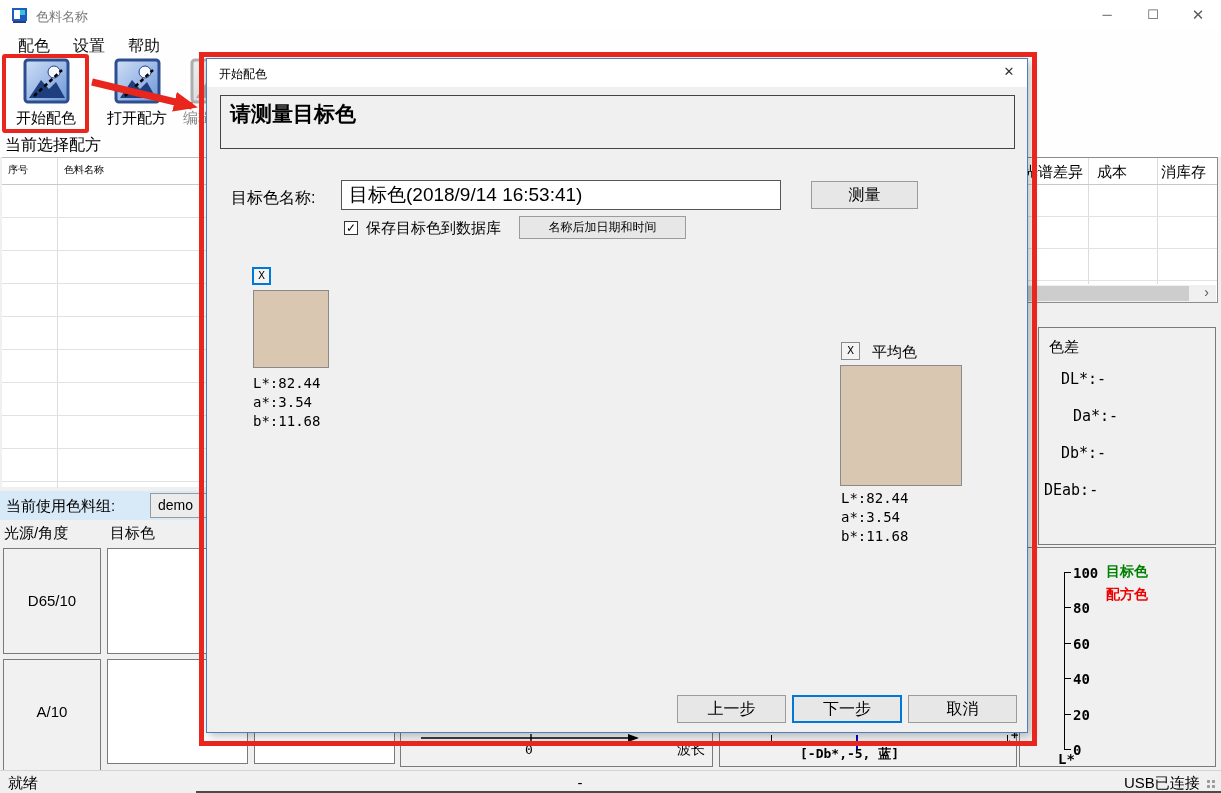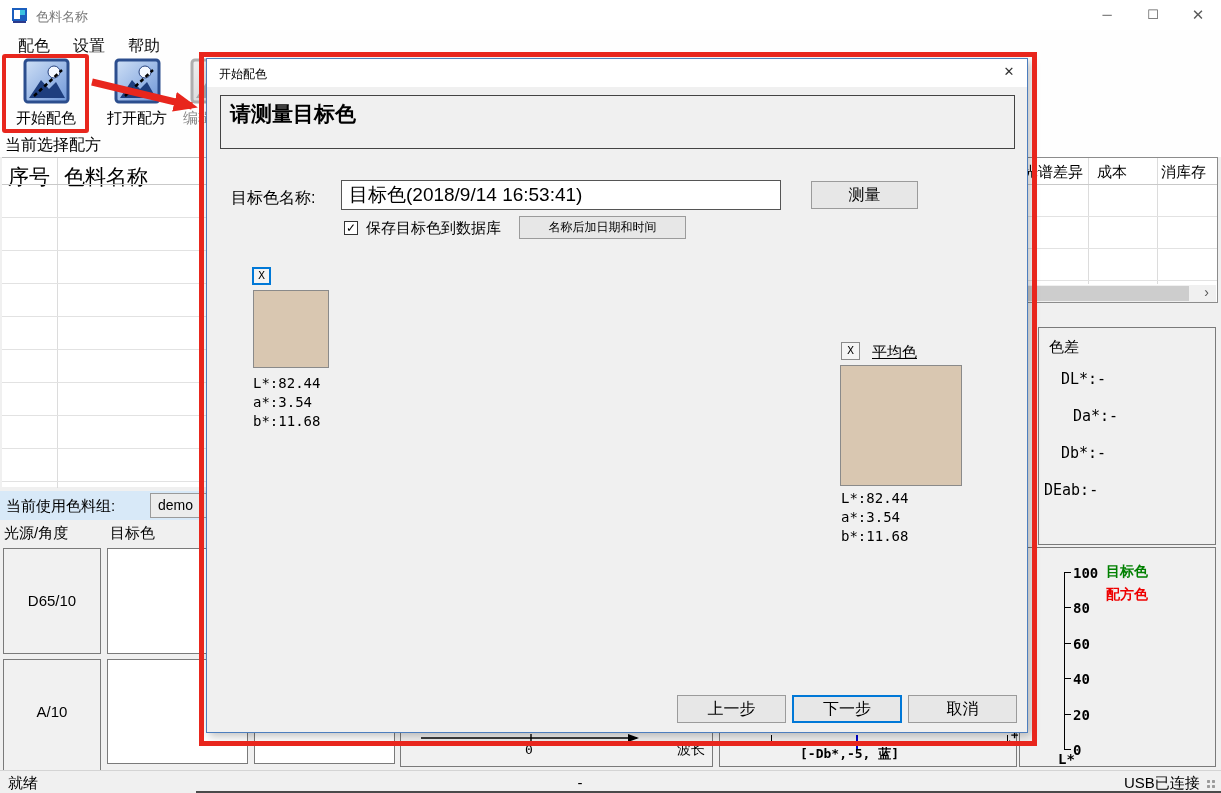--- a/index.html
+++ b/index.html
@@ -25,21 +25,21 @@
   .tb-0 { left:4px; } .tb-1 { left:95px; } .tb-2 { left:171px; }
   .tb-icon { width:47px; height:46px; display:inline-block; }
   .tb-label { display:block; font-size:15px; margin-top:1px; color:#000; }
   .tb-disabled .tb-icon { filter:grayscale(1) opacity(.45); }
   .tb-disabled .tb-label { color:#8A8A8A; }
 
   .section-title { left:5px; top:135px; font-size:16px; color:#000; }
 
   
   .left-table { left:2px; top:157px; width:402px; height:330px; background:#FFF; border-top:1px solid #BEBEBE; }
-  .lt-head { position:absolute; top:5px; font-size:21px; color:#000; }
+  .lt-head { position:absolute; top:5px; font-size:10px; color:#000; }
   .lt-h0 { left:6px; } .lt-h1 { left:62px; }
   .vline { position:absolute; width:1px; background:#DCDCDC; }
   .hline { position:absolute; height:1px; background:#E2E2E2; }
 
   
   .right-table { left:728px; top:157px; width:490px; height:146px; background:#FFF; border:1px solid #8C8C8C; }
   .rt-head { position:absolute; top:5px; font-size:15px; }
   .scrollbar { position:absolute; left:1px; top:127px; width:486px; height:17px; background:#F0F0F0; }
   .sb-thumb { position:absolute; left:0; top:1px; width:459px; height:15px; background:#CDCDCD; }
   .sb-btn { position:absolute; right:1px; top:0; width:17px; height:17px; background:#F0F0F0; color:#555;
@@ -111,21 +111,21 @@
   .dlg-append { position:absolute; left:312px; top:157px; width:167px; height:23px; font-size:12px; line-height:21px; }
   .xbtn { position:absolute; width:19px; height:18px; background:#F4F4F4; text-align:center;
           font-family:"DejaVu Sans Mono", monospace; font-size:11px; }
   .xbtn-1 { left:45px; top:208px; border:2px solid #0078D7; line-height:13px; }
   .xbtn-2 { left:634px; top:283px; border:1px solid #8A8A8A; line-height:15px; }
   .swatch { position:absolute; border:1px solid #8A8A8A; }
   .swatch-1 { left:46px; top:231px; width:76px; height:78px; }
   .swatch-2 { left:633px; top:306px; width:122px; height:121px; }
   .lab-block { position:absolute; font-family:"DejaVu Sans Mono", monospace; font-size:14px; line-height:19px; }
   .lab-1 { left:46px; top:315px; } .lab-2 { left:634px; top:430px; }
-  .avg-label { position:absolute; left:665px; top:284px; font-size:15px;text-decoration:underline; }
+  .avg-label { position:absolute; left:665px; top:284px; font-size:15px; }
   .dlg-nav { position:absolute; top:636px; width:109px; height:28px; font-size:16px; line-height:26px; }
   .dlg-back { left:470px; } .dlg-cancel { left:701px; }
   .dlg-next { left:585px; width:110px; border:2px solid #0078D7; line-height:24px; }
 
   
   .anno { z-index:50; pointer-events:none; }
   .anno-toolbar-box { left:2px; top:54px; width:87px; height:79px; border:4px solid #E8261D; border-radius:3px; }
   .anno-dialog-frame { left:199px; top:52px; width:838px; height:694px; border:5px solid #E8261D; }
   .anno-arrow { left:86px; top:72px; }
 </style>

